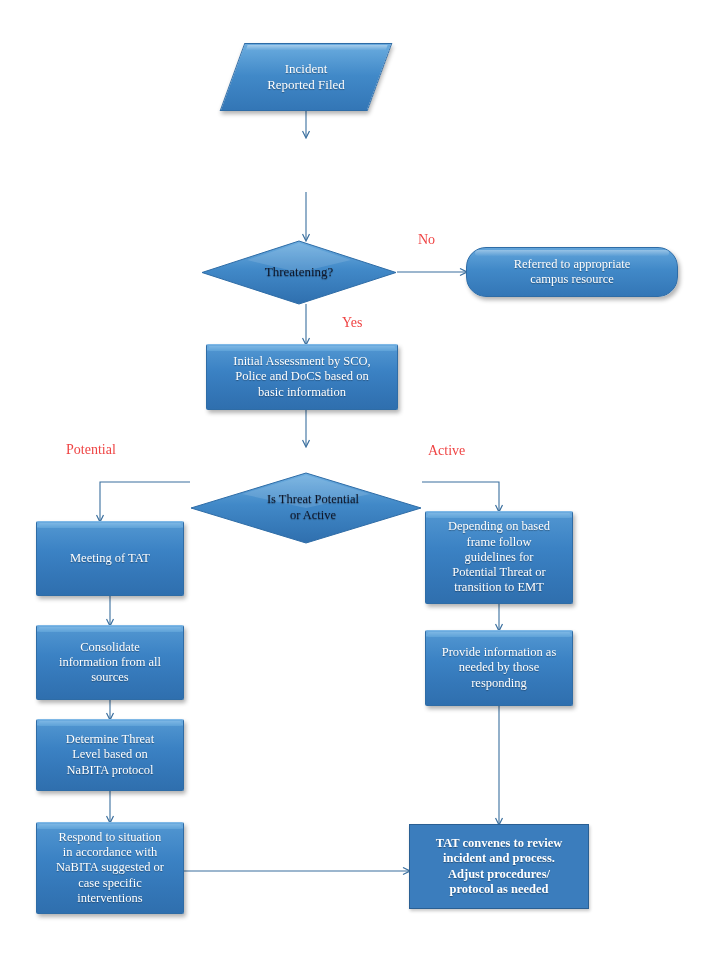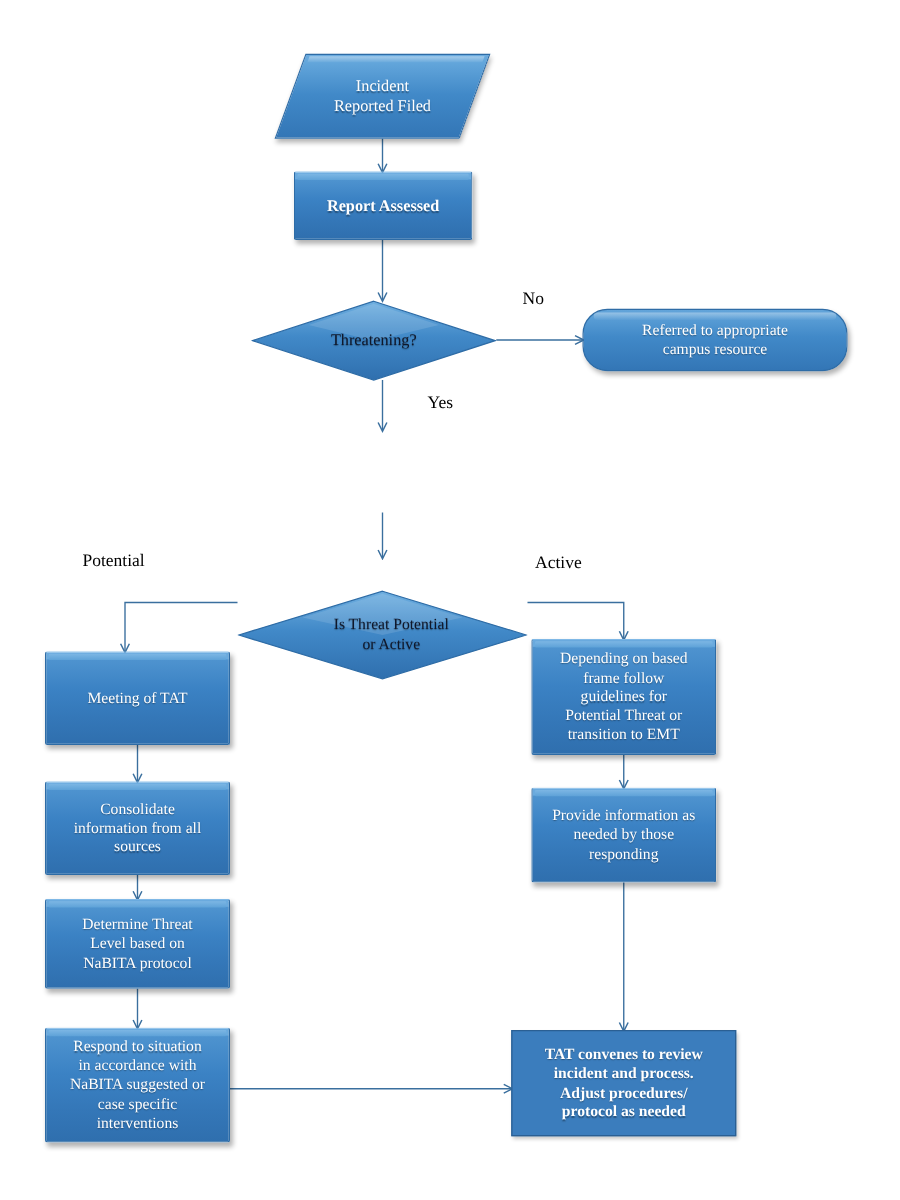--- a/index.html
+++ b/index.html
@@ -142,21 +142,21 @@
     color: #0f172a;
     text-align: center;
     line-height: 1.25;
     text-shadow: 0 1px 1px rgba(0,0,0,0.35);
   }
 
   
   .edge-label {
     position: absolute;
     z-index: 3;
-    color: #000000;
+    color: #ef4444;
     font-family: "Liberation Serif", "DejaVu Serif", serif;
     white-space: nowrap;
   }
 
   .t13 { font-size: 13px; }
   .t12 { font-size: 12.5px; }
   .t14 { font-size: 14px; }
   .bold { font-weight: bold; }
 </style>
 </head>
@@ -201,23 +201,20 @@
   </svg>
 
   <div class="para-wrap" style="left:232px; top:43px; width:148px; height:68px;">
     <div class="para-shape"></div>
     <div class="para-label t13">
       <div>Incident</div>
       <div>Reported  Filed</div>
     </div>
   </div>
 
-  <div class="node proc t13 bold" style="left:235px; top:137px; width:143px; height:55px;">
-    <span>Report Assessed</span>
-  </div>
 
   <div class="dia-wrap" style="left:201px; top:240px; width:196px; height:65px;">
     <svg width="196" height="65" viewBox="0 0 196 65" style="position:absolute;left:0;top:0;">
       <defs>
         <linearGradient id="dg1" x1="0" y1="0" x2="0" y2="1">
           <stop offset="0%" stop-color="#6fafe0"></stop>
           <stop offset="45%" stop-color="#4189c8"></stop>
           <stop offset="100%" stop-color="#2f6fae"></stop>
         </linearGradient>
       </defs>
@@ -229,20 +226,27 @@
     </div>
   </div>
 
   <div class="node rounded t12" style="left:466px; top:247px; width:212px; height:50px;">
     <div>
       <div>Referred  to appropriate</div>
       <div>campus resource</div>
     </div>
   </div>
 
+  <div class="node proc t12" style="left:206px; top:344px; width:192px; height:66px;">
+    <div>
+      <div>Initial Assessment by SCO,</div>
+      <div>Police and  DoCS based  on</div>
+      <div>basic information</div>
+    </div>
+  </div>
 
   <div class="dia-wrap" style="left:190px; top:472px; width:232px; height:72px;">
     <svg width="232" height="72" viewBox="0 0 232 72" style="position:absolute;left:0;top:0;">
       <defs>
         <linearGradient id="dg2" x1="0" y1="0" x2="0" y2="1">
           <stop offset="0%" stop-color="#6fafe0"></stop>
           <stop offset="45%" stop-color="#4189c8"></stop>
           <stop offset="100%" stop-color="#2f6fae"></stop>
         </linearGradient>
       </defs>

